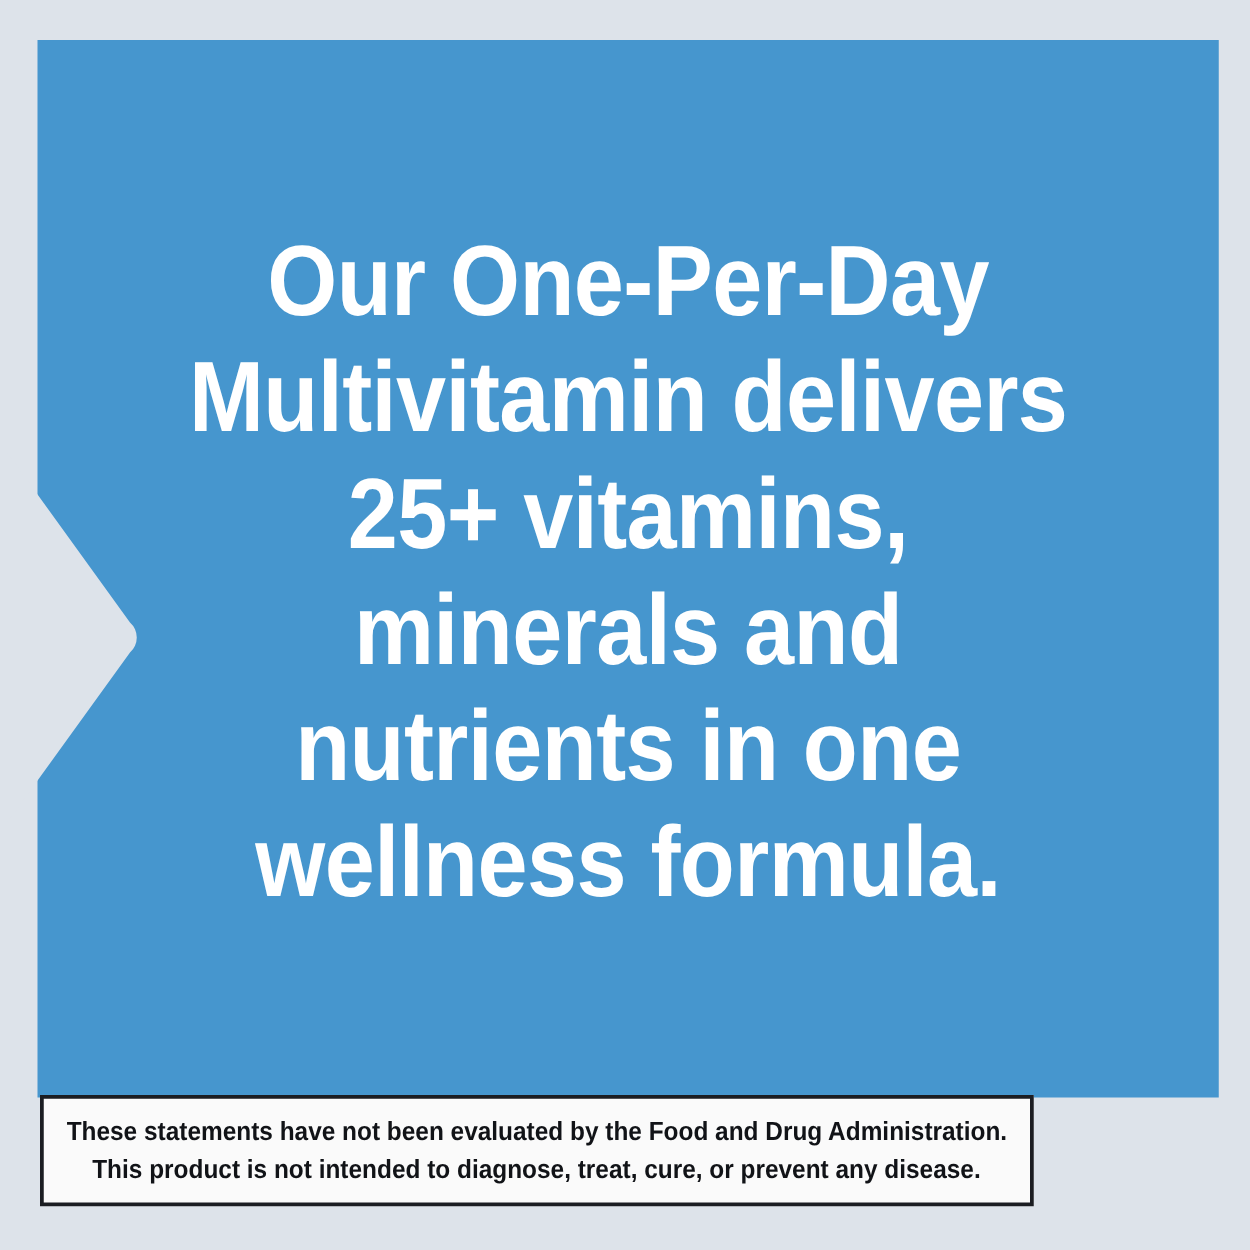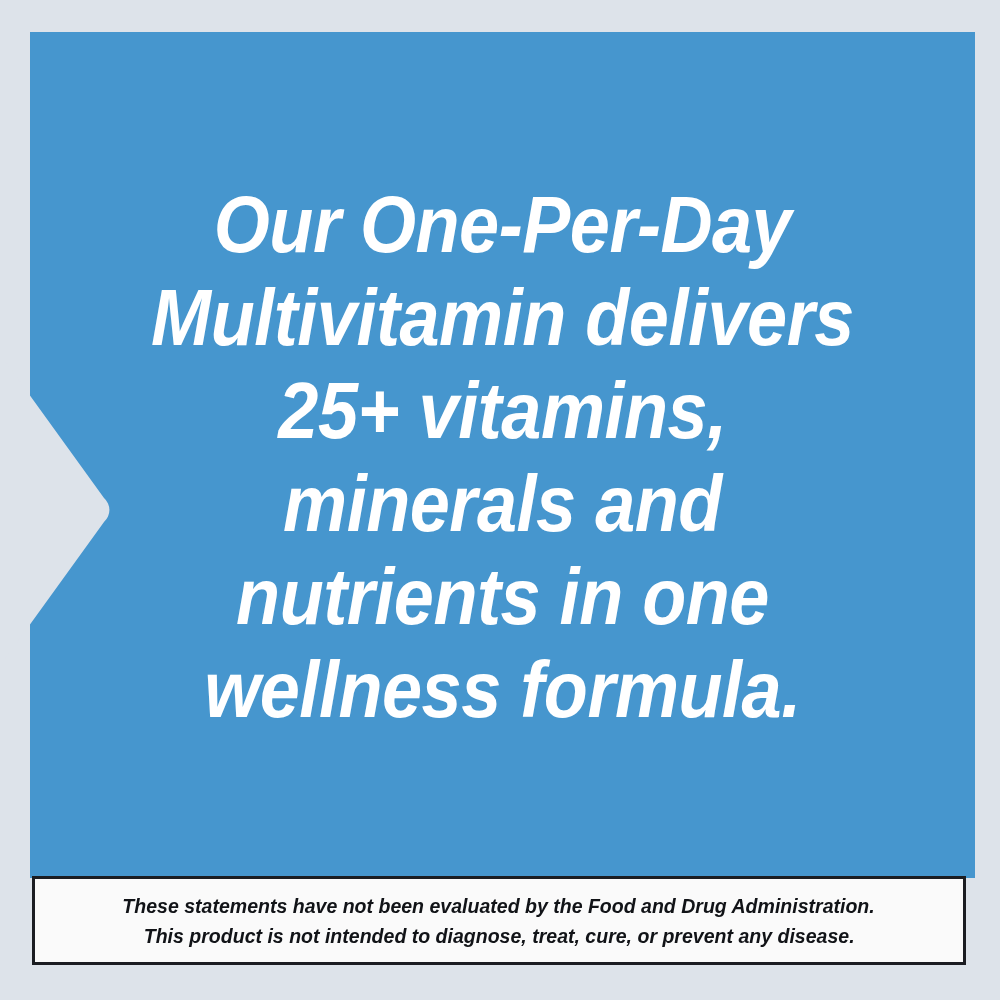--- a/index.html
+++ b/index.html
@@ -8,21 +8,20 @@
     padding: 0;
     background: #ffffff;
   }
   #canvas {
     position: relative;
     width: 1000px;
     height: 1000px;
     background: #dde3ea;
     overflow: hidden;
     font-family: "Liberation Sans", "DejaVu Sans", sans-serif;
-    font-style: italic;
   }
 
   
   #blue-panel {
     position: absolute;
     left: 30px;
     top: 32px;
     width: 945px;
     height: 846px;
     background: #4696ce;
@@ -59,21 +58,21 @@
   .headline-line {
     display: block;
     white-space: nowrap;
   }
 
   
   #disclaimer-box {
     position: absolute;
     left: 32px;
     top: 876px;
-    width: 934px;
+    width: 795px;
     height: 89px;
     box-sizing: border-box;
     background: #fafafa;
     border: 3px solid #1b1d22;
     display: flex;
     flex-direction: column;
     align-items: center;
     justify-content: center;
   }
   .disclaimer-line {

